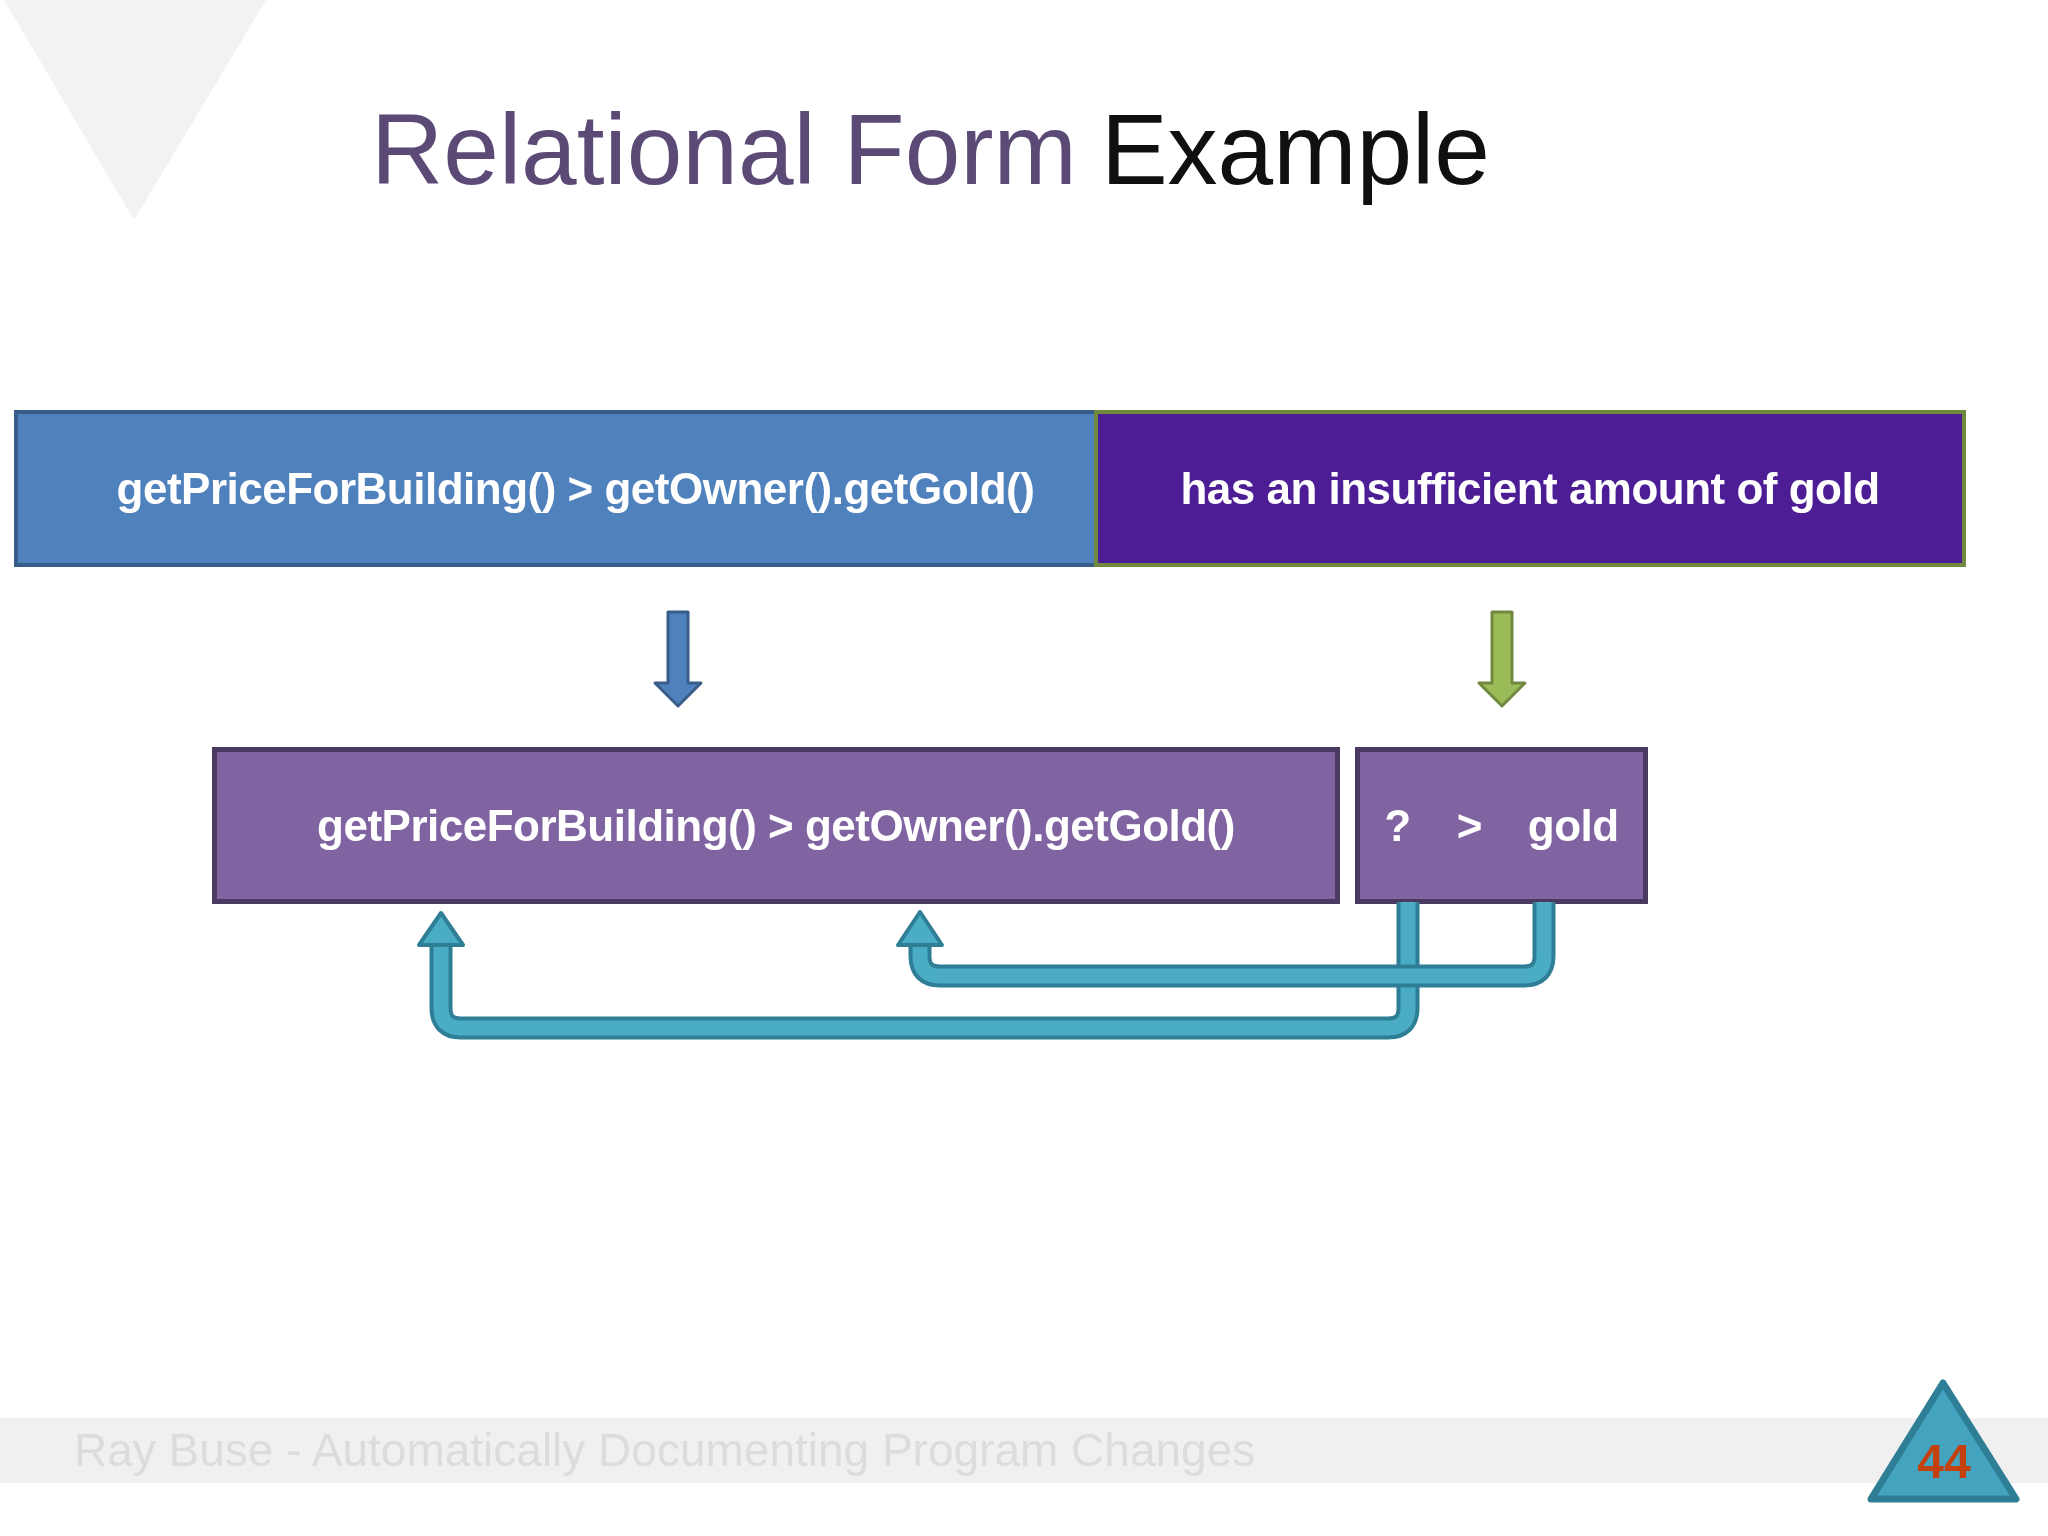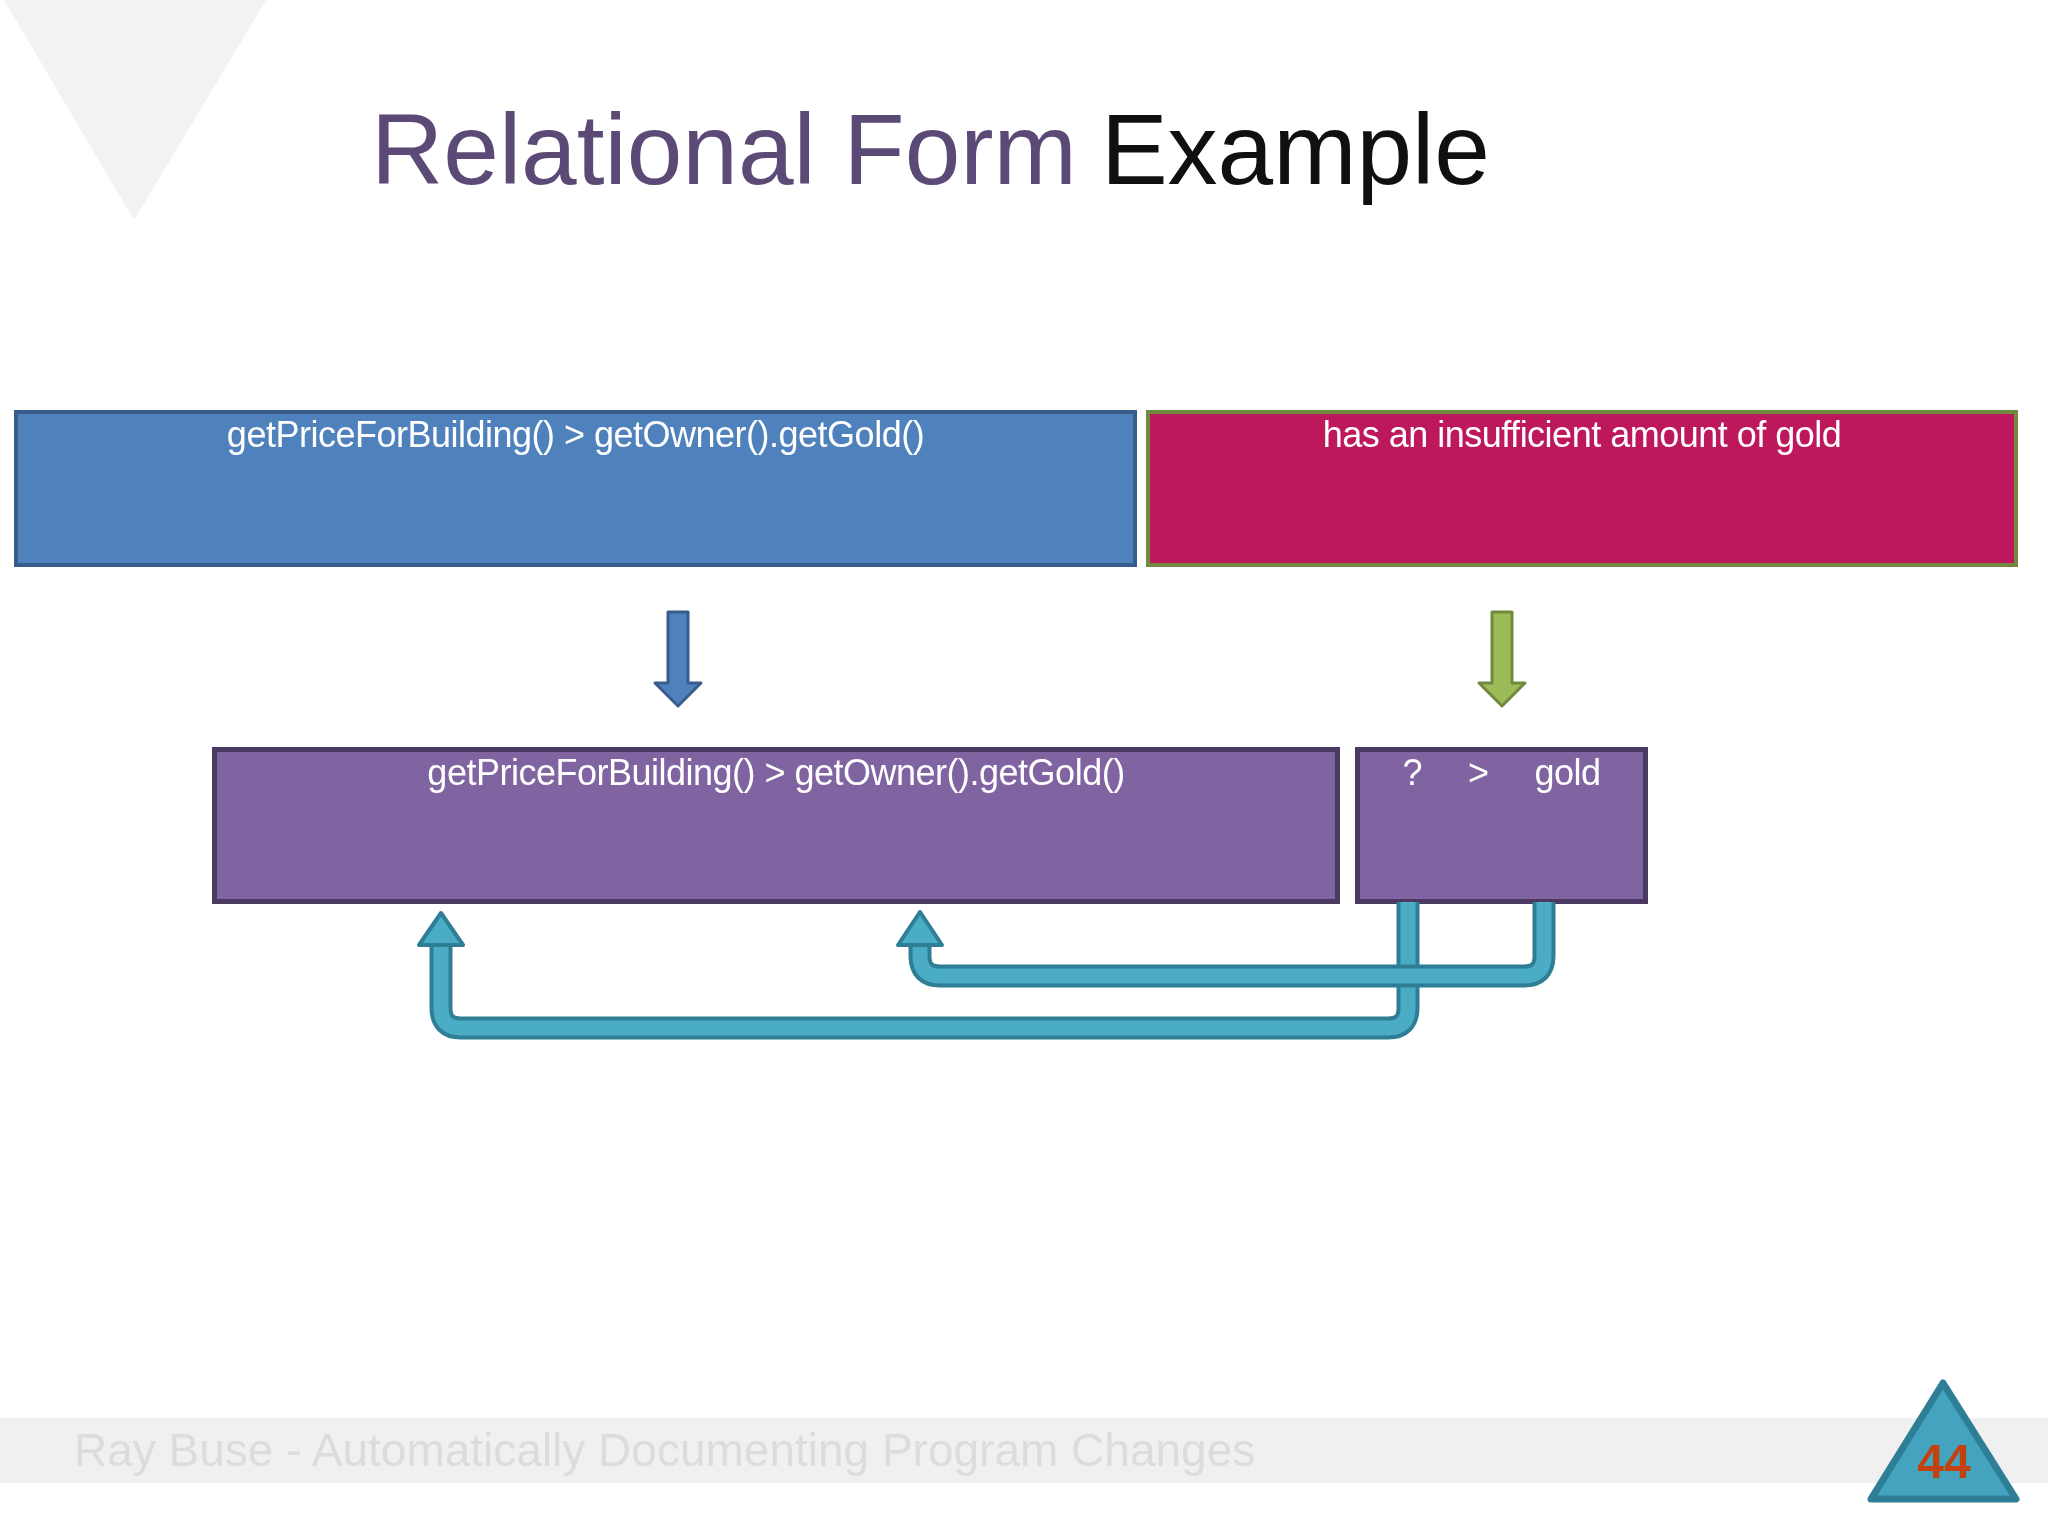--- a/index.html
+++ b/index.html
@@ -17,34 +17,34 @@
     font-size:100px;
     line-height:1.15;
     letter-spacing:0px;
     white-space:nowrap;
   }
   .title .t1{color:#5C4A76;}
   .title .t2{color:#101010;margin-left:0.24em;}
   .box{
     position:absolute;
     box-sizing:border-box;
-    display:flex;align-items:flex-start;justify-content:center;
+    display:flex;align-items:center;justify-content:center;
     color:#ffffff;
-    font-weight:normal;
-    font-size:36px;
+    font-weight:bold;
+    font-size:44px;
     letter-spacing:-0.5px;
     white-space:nowrap;
   }
   .box-blue{
     left:14px;top:410px;width:1123px;height:157px;
     background:#4F81BD;border:4px solid #385D8A;
   }
   .box-green{
-    left:1146px;top:410px;width:872px;height:157px;
-    background:#be185d;border:4px solid #71893F;
+    left:1094px;top:410px;width:872px;height:157px;
+    background:#4c1d95;border:4px solid #71893F;
   }
   .box-purple-big{
     left:212px;top:747px;width:1128px;height:157px;
     background:#8064A2;border:5px solid #4A3A61;
   }
   .box-purple-small{
     left:1355px;top:747px;width:293px;height:157px;
     background:#8064A2;border:5px solid #4A3A61;
     gap:46px;
   }

